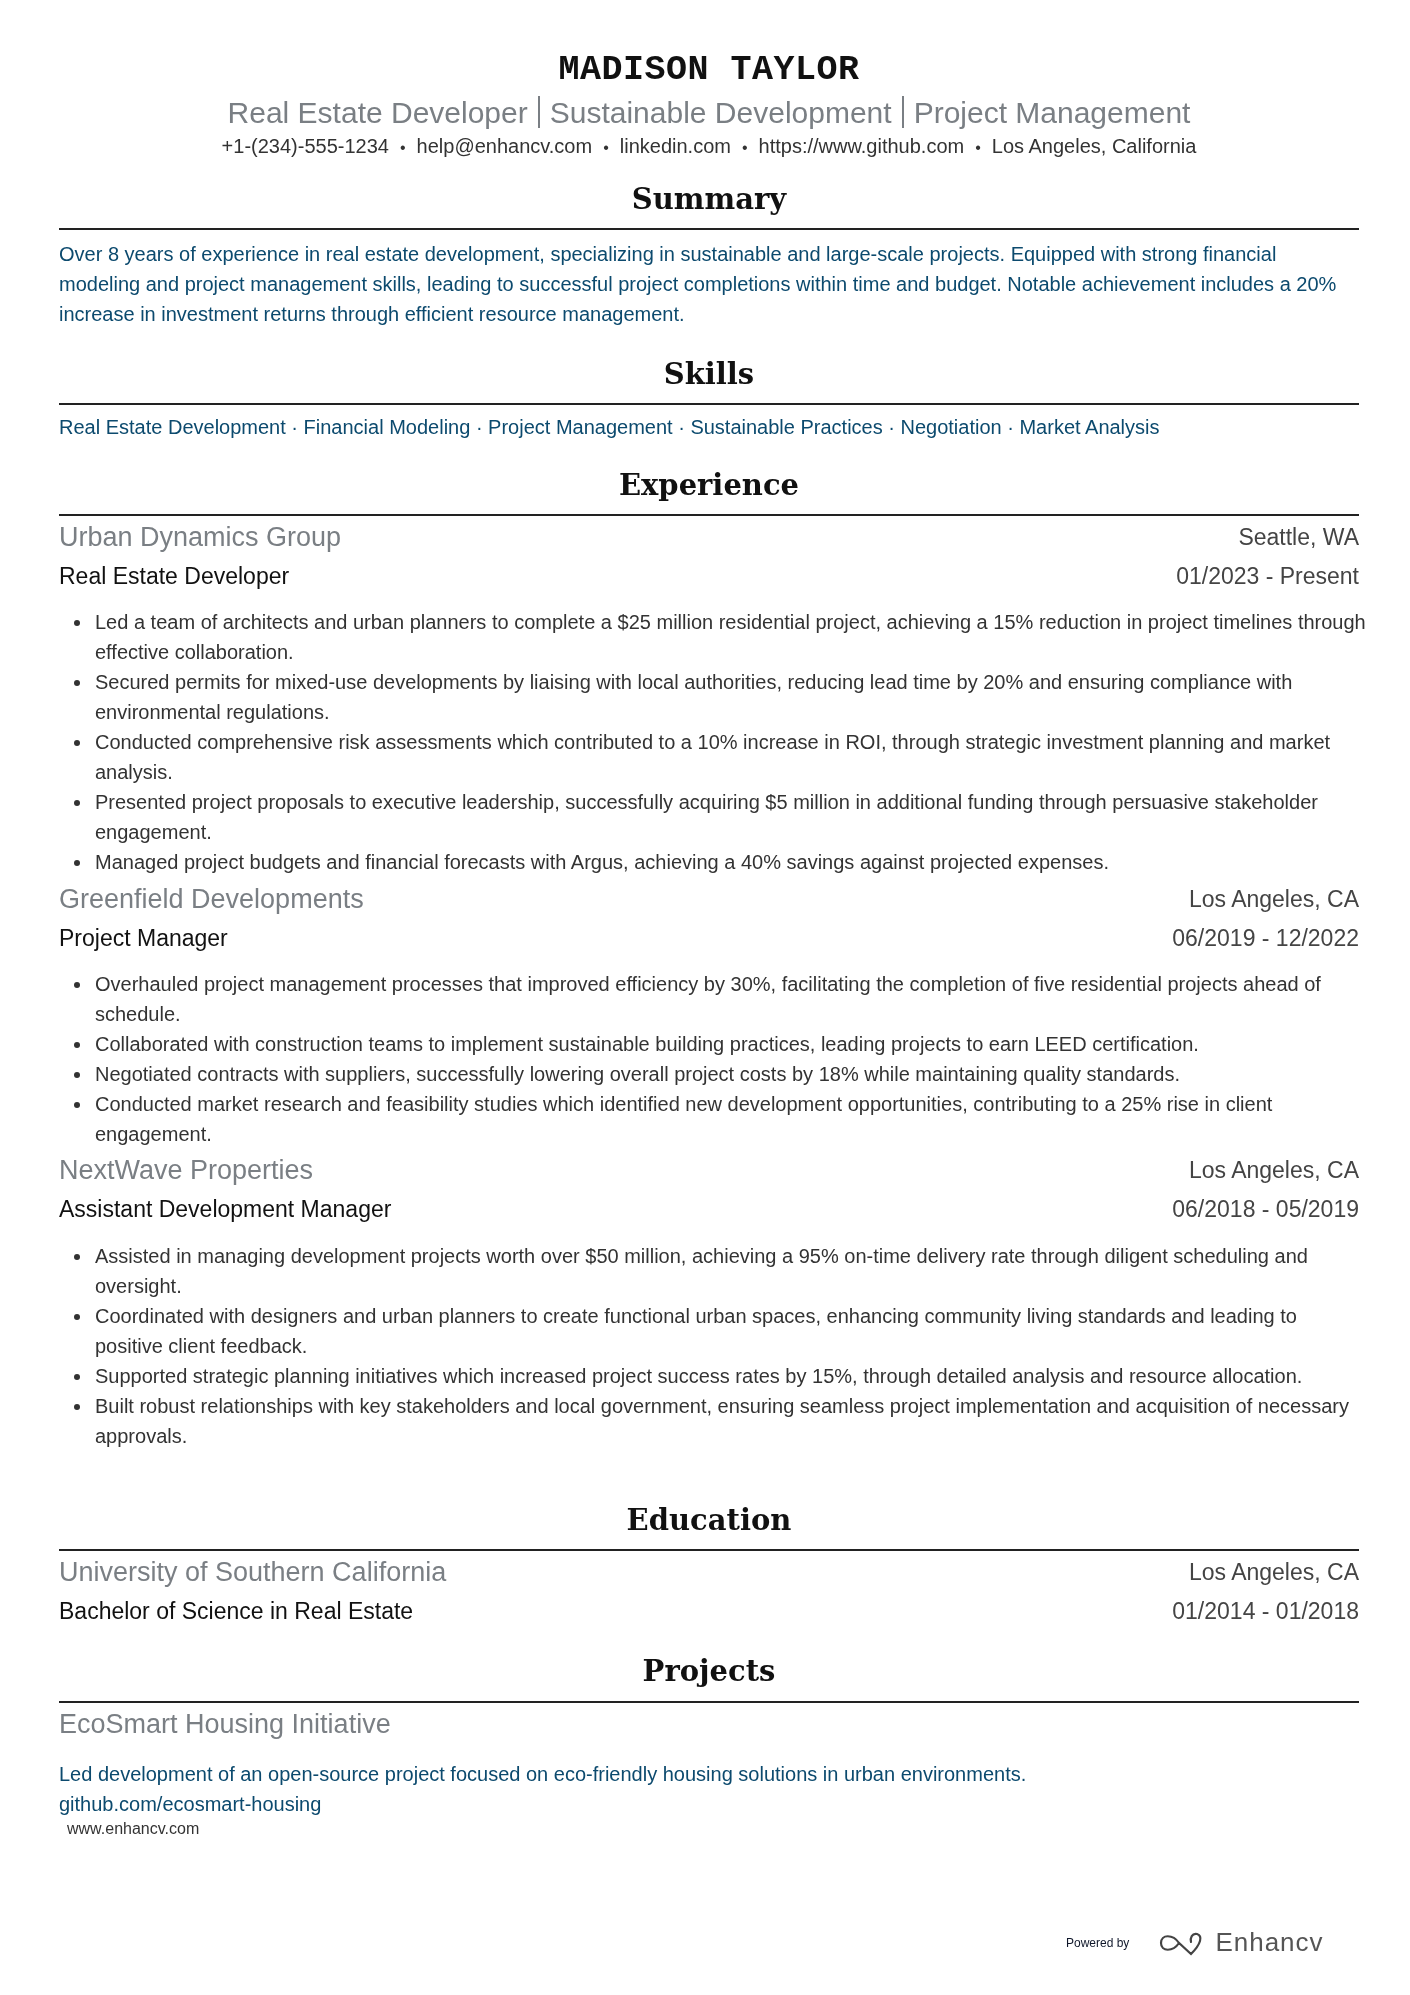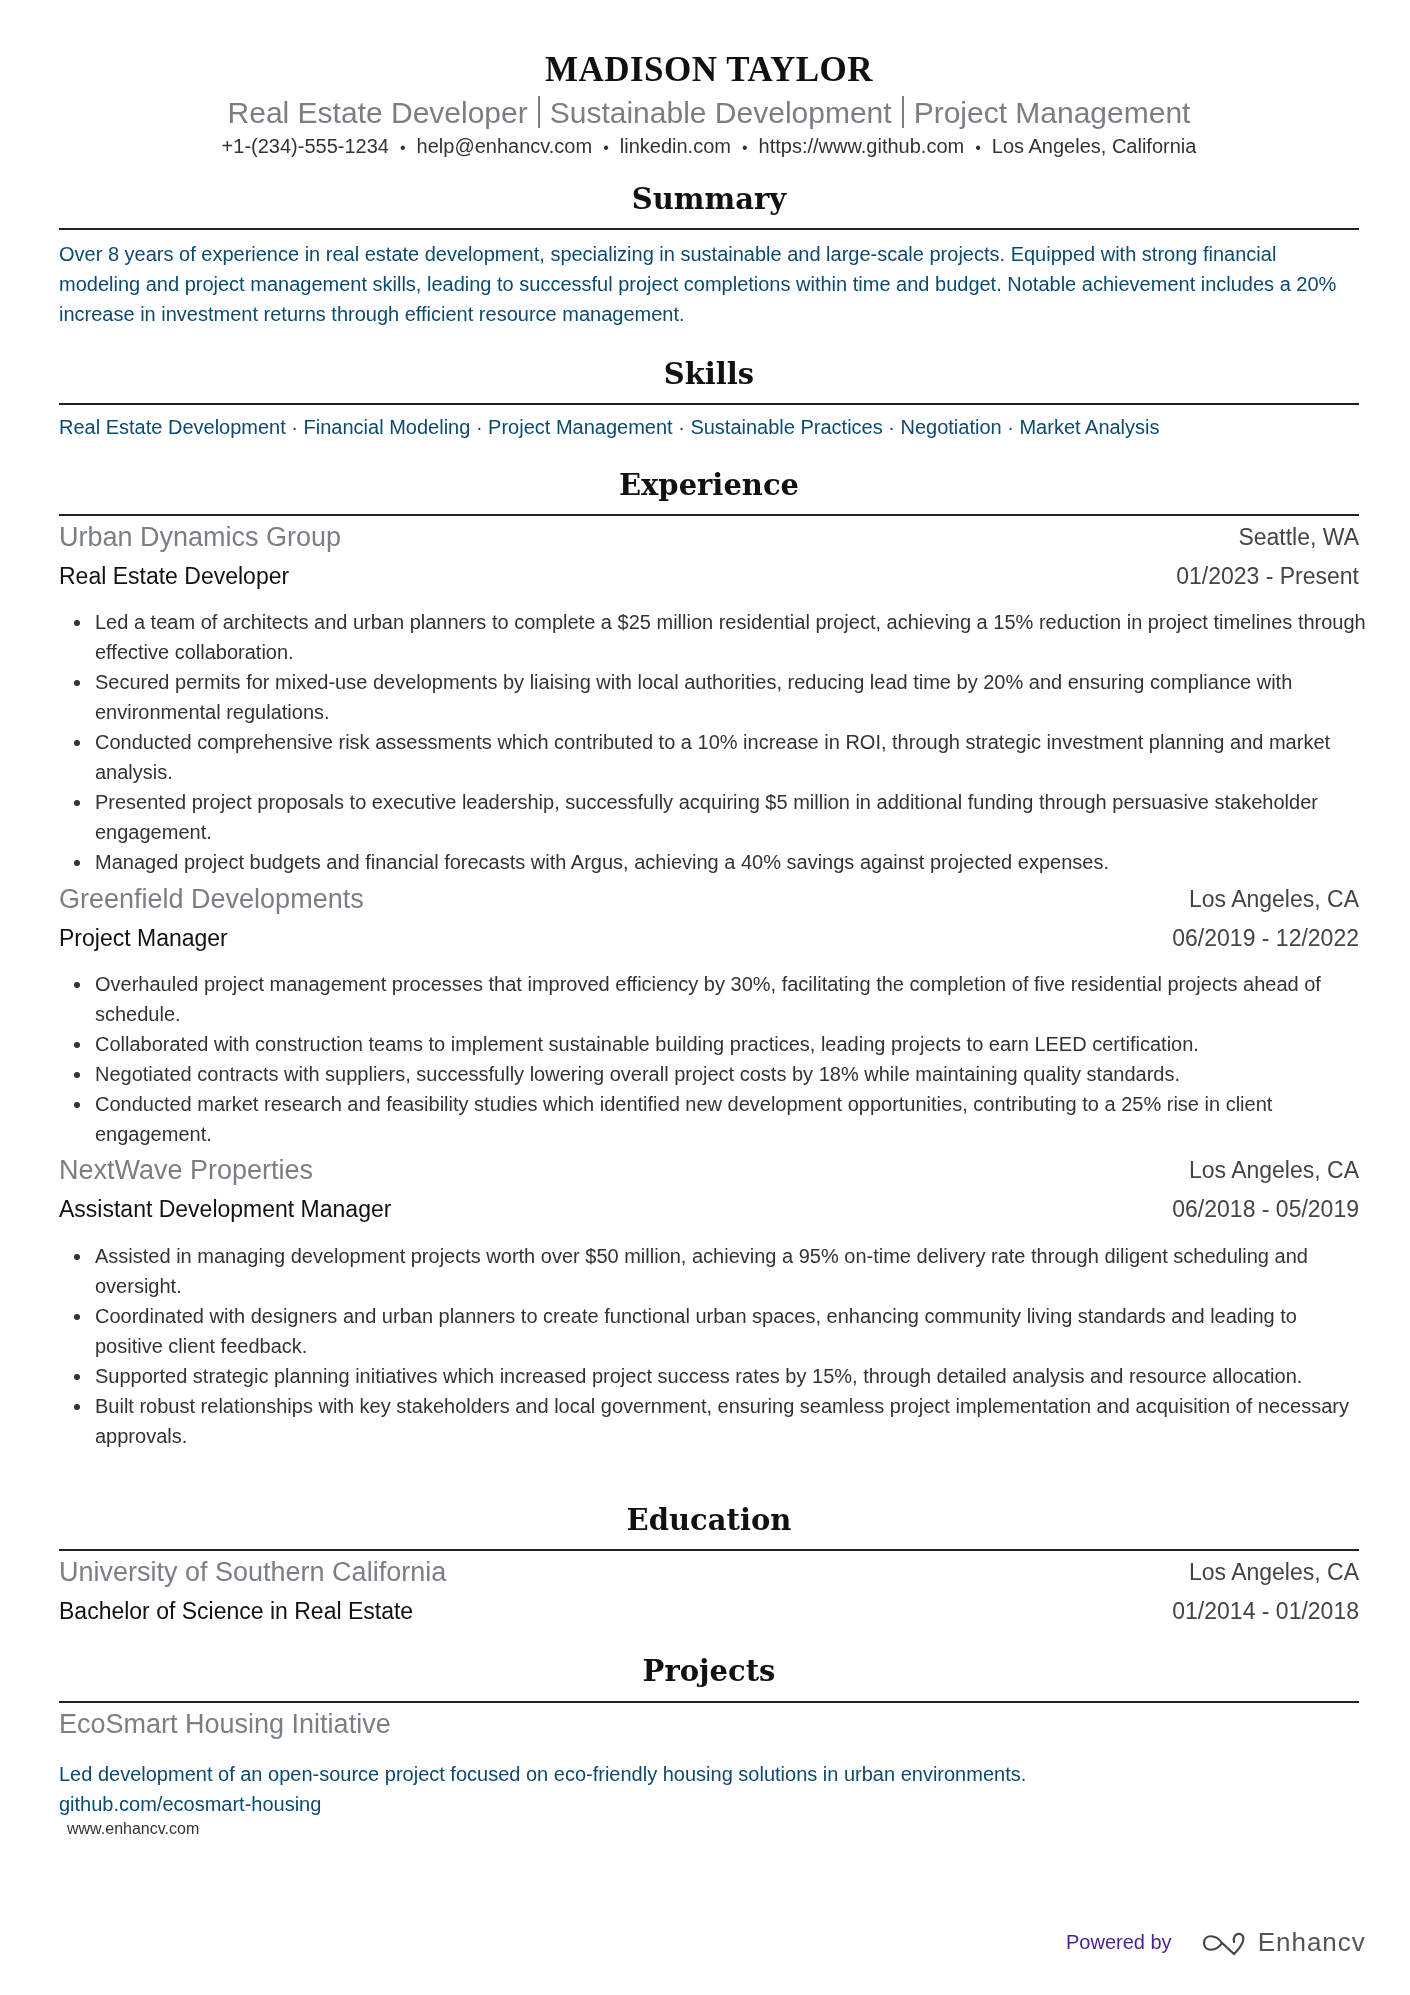--- a/index.html
+++ b/index.html
@@ -1,35 +1,35 @@
 <!DOCTYPE html>
 <html><head>
 <meta charset="utf-8">
 <style>
   html,body{margin:0;padding:0;background:#fff;}
   body{width:1410px;height:1995px;position:relative;overflow:hidden;font-family:"Liberation Sans","DejaVu Sans",sans-serif;color:#333;}
   .page{position:absolute;left:59px;top:0;width:1300px;}
-  .name{position:absolute;left:0;right:0;top:50px;text-align:center;font-family:Liberation Serif, serif;font-weight:bold;font-size:35px;color:#111;letter-spacing:0.5px;}
+  .name{position:absolute;left:0;right:0;top:50px;text-align:center;font-family:Liberation Mono, monospace;font-weight:bold;font-size:35px;color:#111;letter-spacing:0.5px;}
   .headline{position:absolute;left:0;right:0;top:96px;text-align:center;font-size:30px;color:#7a7f84;white-space:nowrap;}
   .headline .sep{display:inline-block;width:2px;height:32px;background:#7a7f84;vertical-align:-5px;margin:0 10px;}
   .contacts{position:absolute;left:0;right:0;top:135px;text-align:center;font-size:20px;color:#333;white-space:nowrap;}
   .contacts .dot{margin:0 11px;font-size:16px;}
   .sec-title{position:absolute;left:0;right:0;text-align:center;font-family:"DejaVu Serif","Liberation Serif",serif;font-weight:bold;font-size:29px;color:#111;}
   .rule{position:absolute;left:0;width:1300px;height:2px;background:#222;}
   .text{position:absolute;left:0;width:1300px;font-size:20px;line-height:30px;color:#0c4a6e;}
   .co{position:absolute;left:0;font-size:27px;color:#7a7f84;}
   .loc{position:absolute;right:0;font-size:23px;color:#444;}
   .role{position:absolute;left:0;font-size:23px;color:#111;}
   .date{position:absolute;right:0;font-size:23px;color:#444;}
   ul.bul{position:absolute;left:0;width:1300px;margin:8px;padding:0;list-style:none;font-size:20px;line-height:30px;color:#333;}
   ul.bul li{position:relative;padding-left:28px;}
   ul.bul li:before{content:"";position:absolute;left:7px;top:13px;width:6px;height:6px;border-radius:50%;background:#333;}
   .footer-left{position:absolute;left:67px;top:1820px;font-size:16px;color:#333;}
   .footer-right{position:absolute;left:1066px;top:1927px;display:flex;align-items:center;gap:28px;}
-  .pb{font-size:20px;color:#4c1d95;}
+  .pb{font-size:12px;color:#0f172a;}
   .logo{display:flex;align-items:center;gap:10px;font-size:26px;color:#555;letter-spacing:1px;}
 </style>
 </head>
 <body>
 
 <div class="page">
   <div class="name">MADISON TAYLOR</div>
   <div class="headline">
     <span>Real Estate Developer</span><span class="sep"></span><span>Sustainable Development</span><span class="sep"></span><span>Project Management</span>
   </div>

